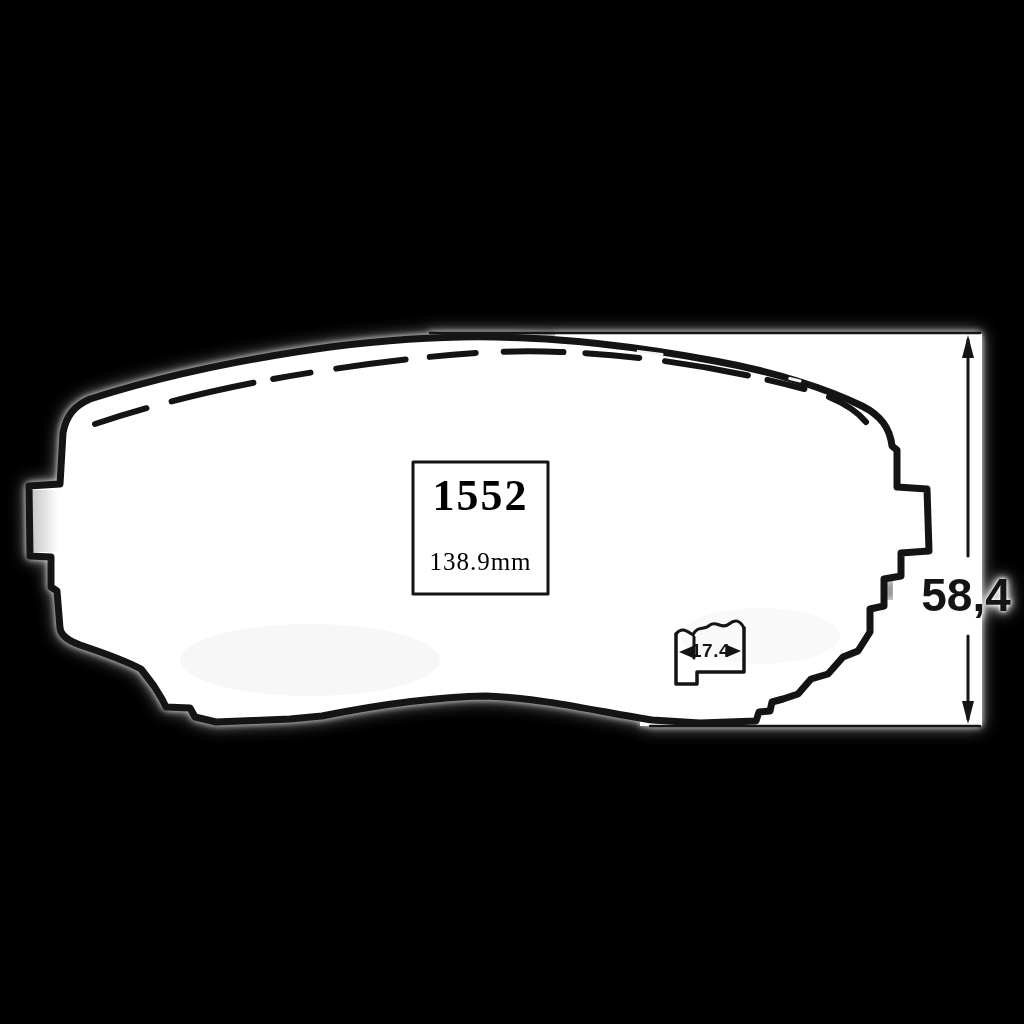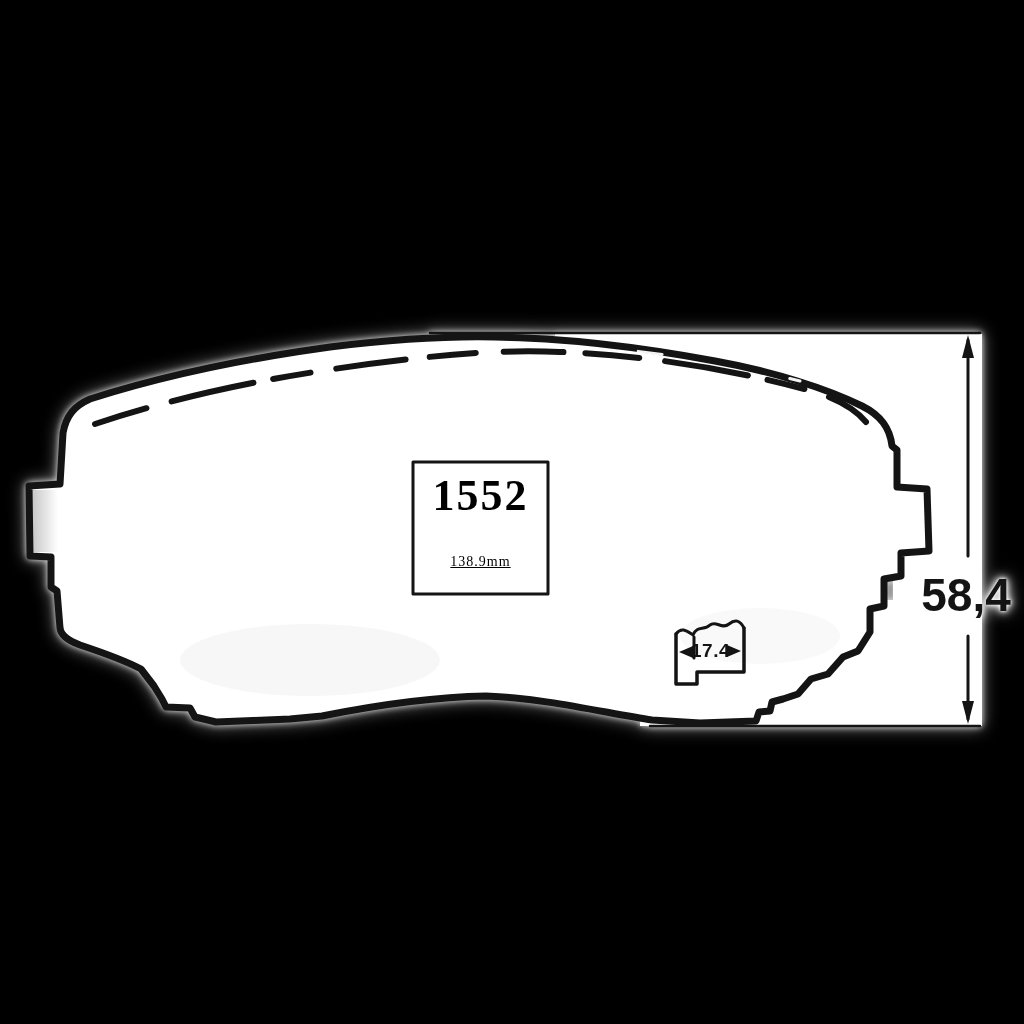--- a/index.html
+++ b/index.html
@@ -27,22 +27,22 @@
   #part-number-box{
     position:absolute;left:413px;top:462px;width:135px;height:132px;
     display:flex;flex-direction:column;align-items:center;
     box-sizing:border-box;
   }
   #part-number{
     font-family:"Liberation Serif",serif;font-weight:bold;
     font-size:44px;line-height:44px;letter-spacing:2px;margin-top:12px;
   }
   #pad-length{
-    font-family:"Liberation Serif",serif;font-size:14px;line-height:24px;
-    letter-spacing:1px;margin-top:32px;text-decoration:underline;
+    font-family:"Liberation Serif",serif;font-size:25px;line-height:24px;
+    letter-spacing:1px;margin-top:32px;
   }
   #thickness-dim{
     left:690px;top:641px;width:40px;text-align:right;
     font-weight:bold;font-size:19px;line-height:20px;letter-spacing:.5px;
     font-family:"Liberation Sans",sans-serif;
   }
   #height-dim{
     left:906px;top:570px;width:120px;text-align:center;
     font-weight:bold;font-size:46px;line-height:50px;
     font-family:"Liberation Sans",sans-serif;

